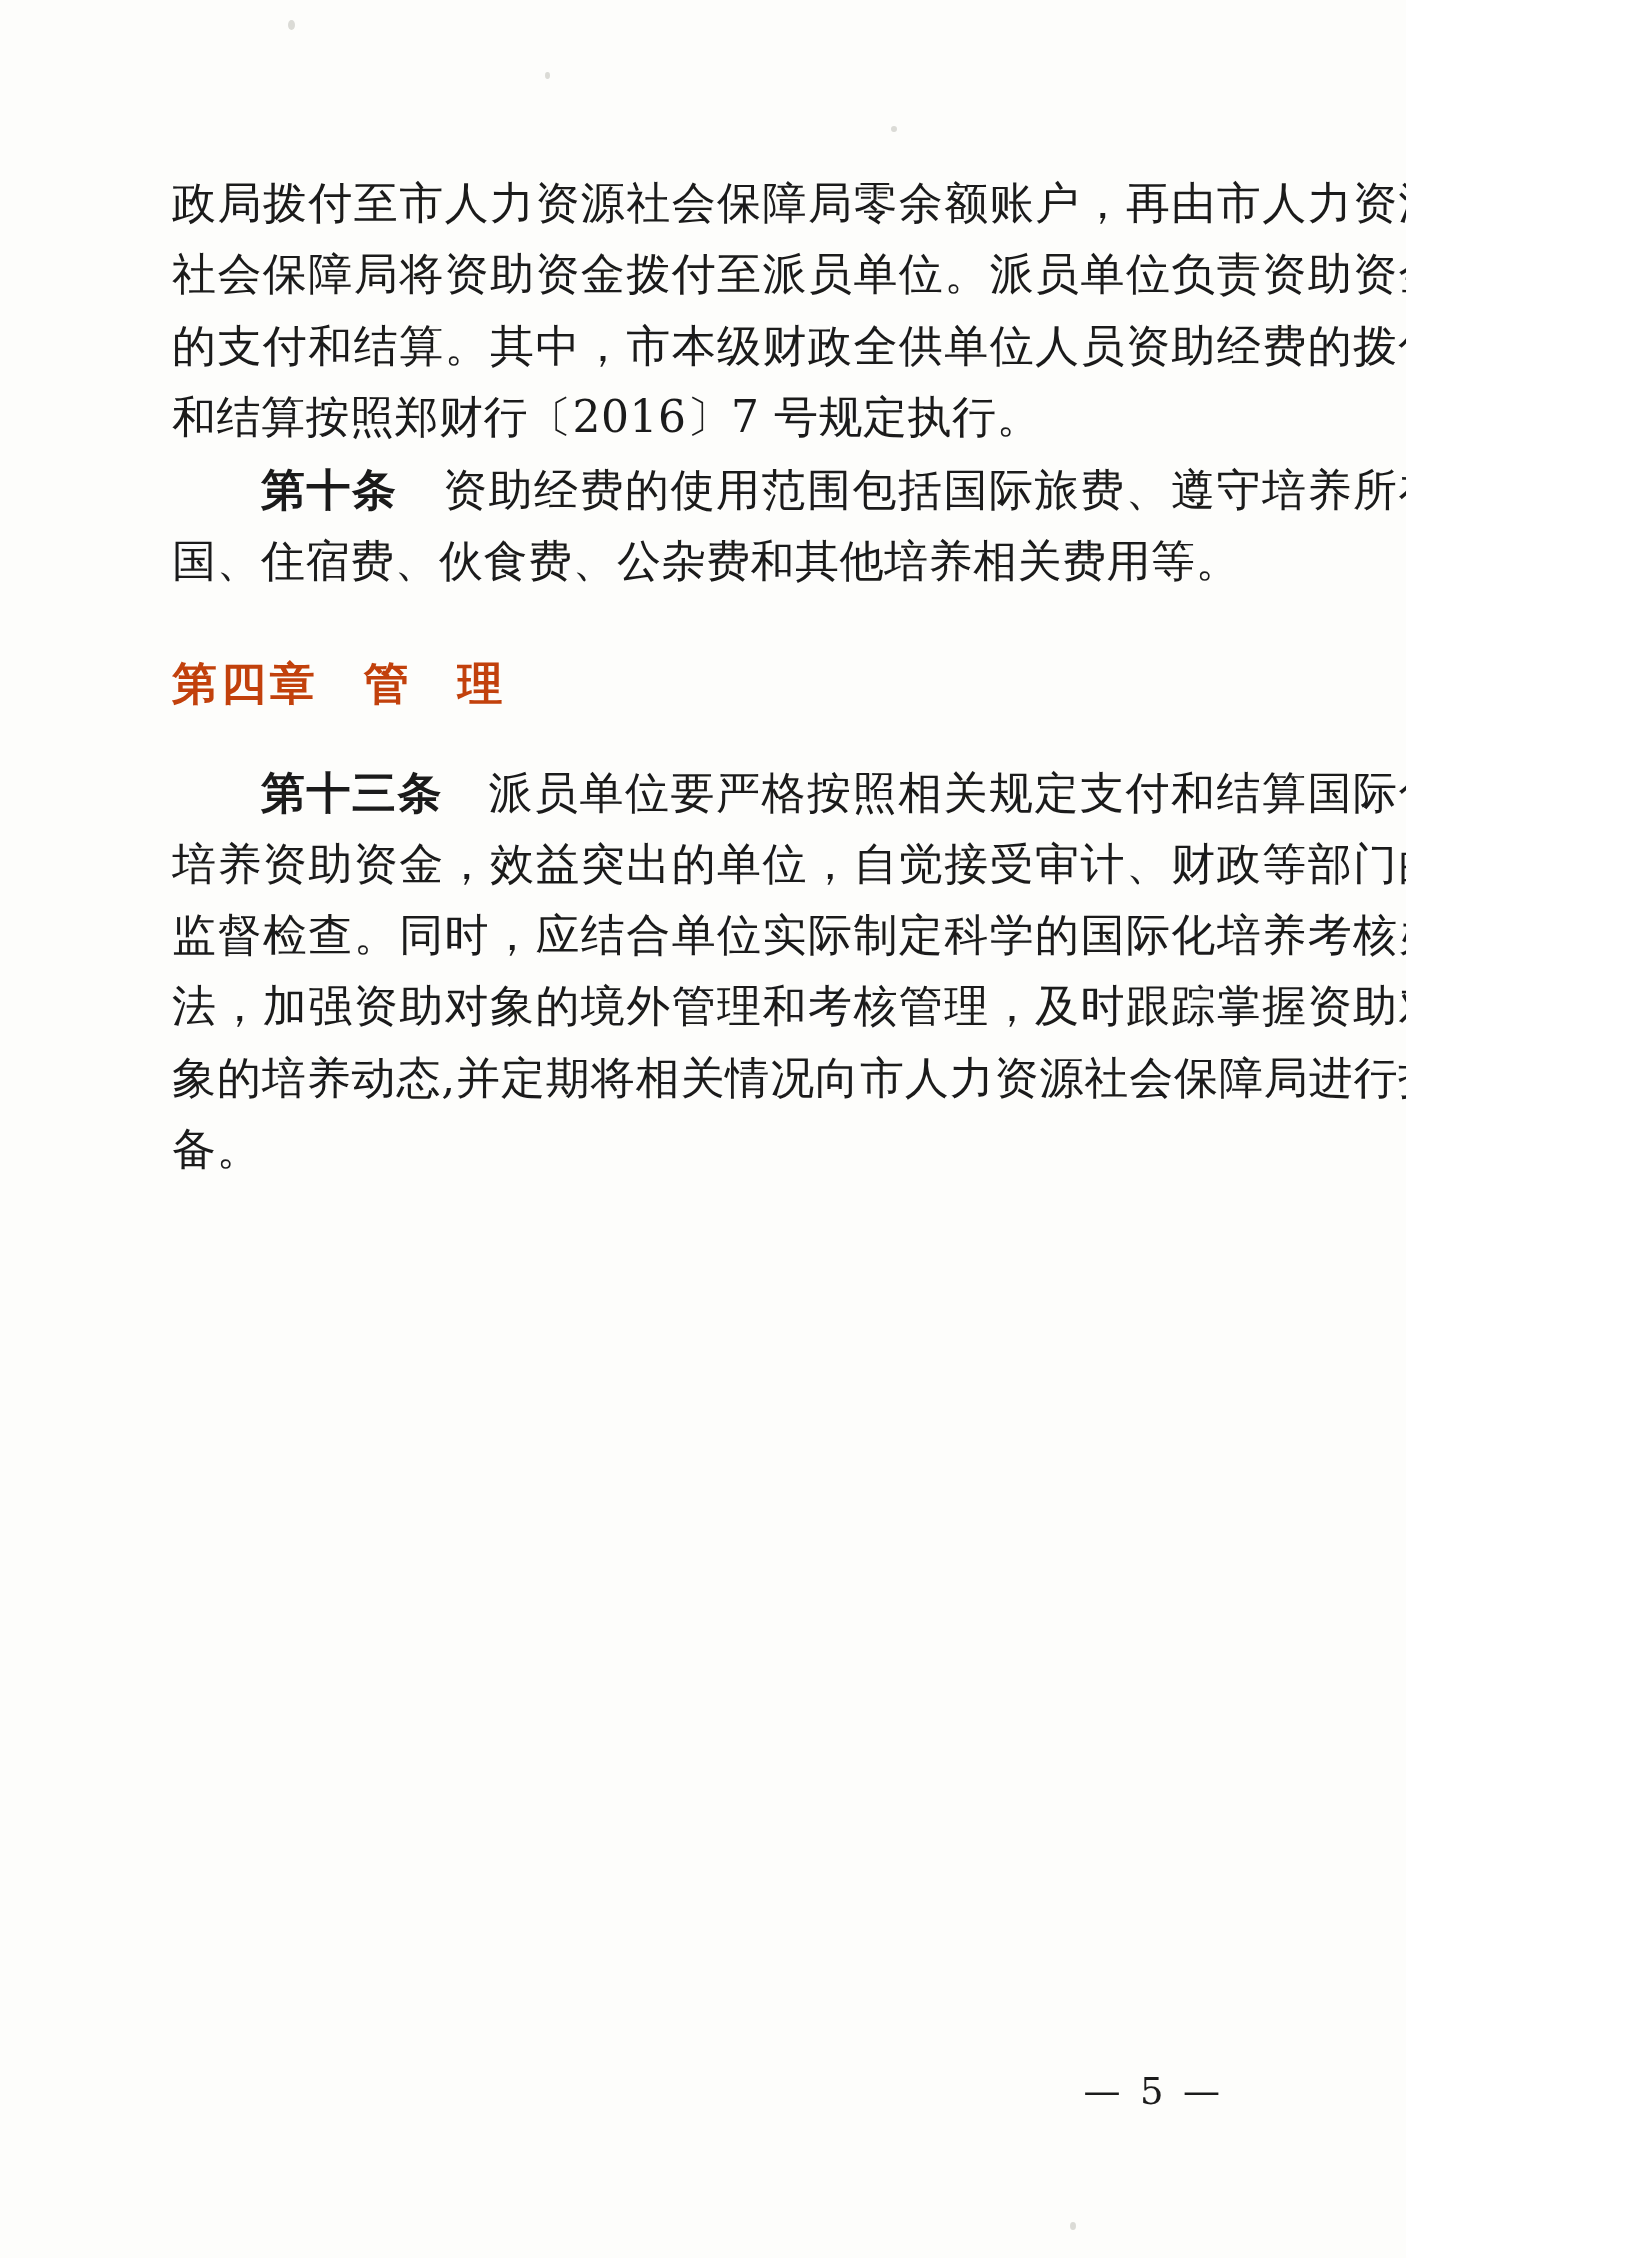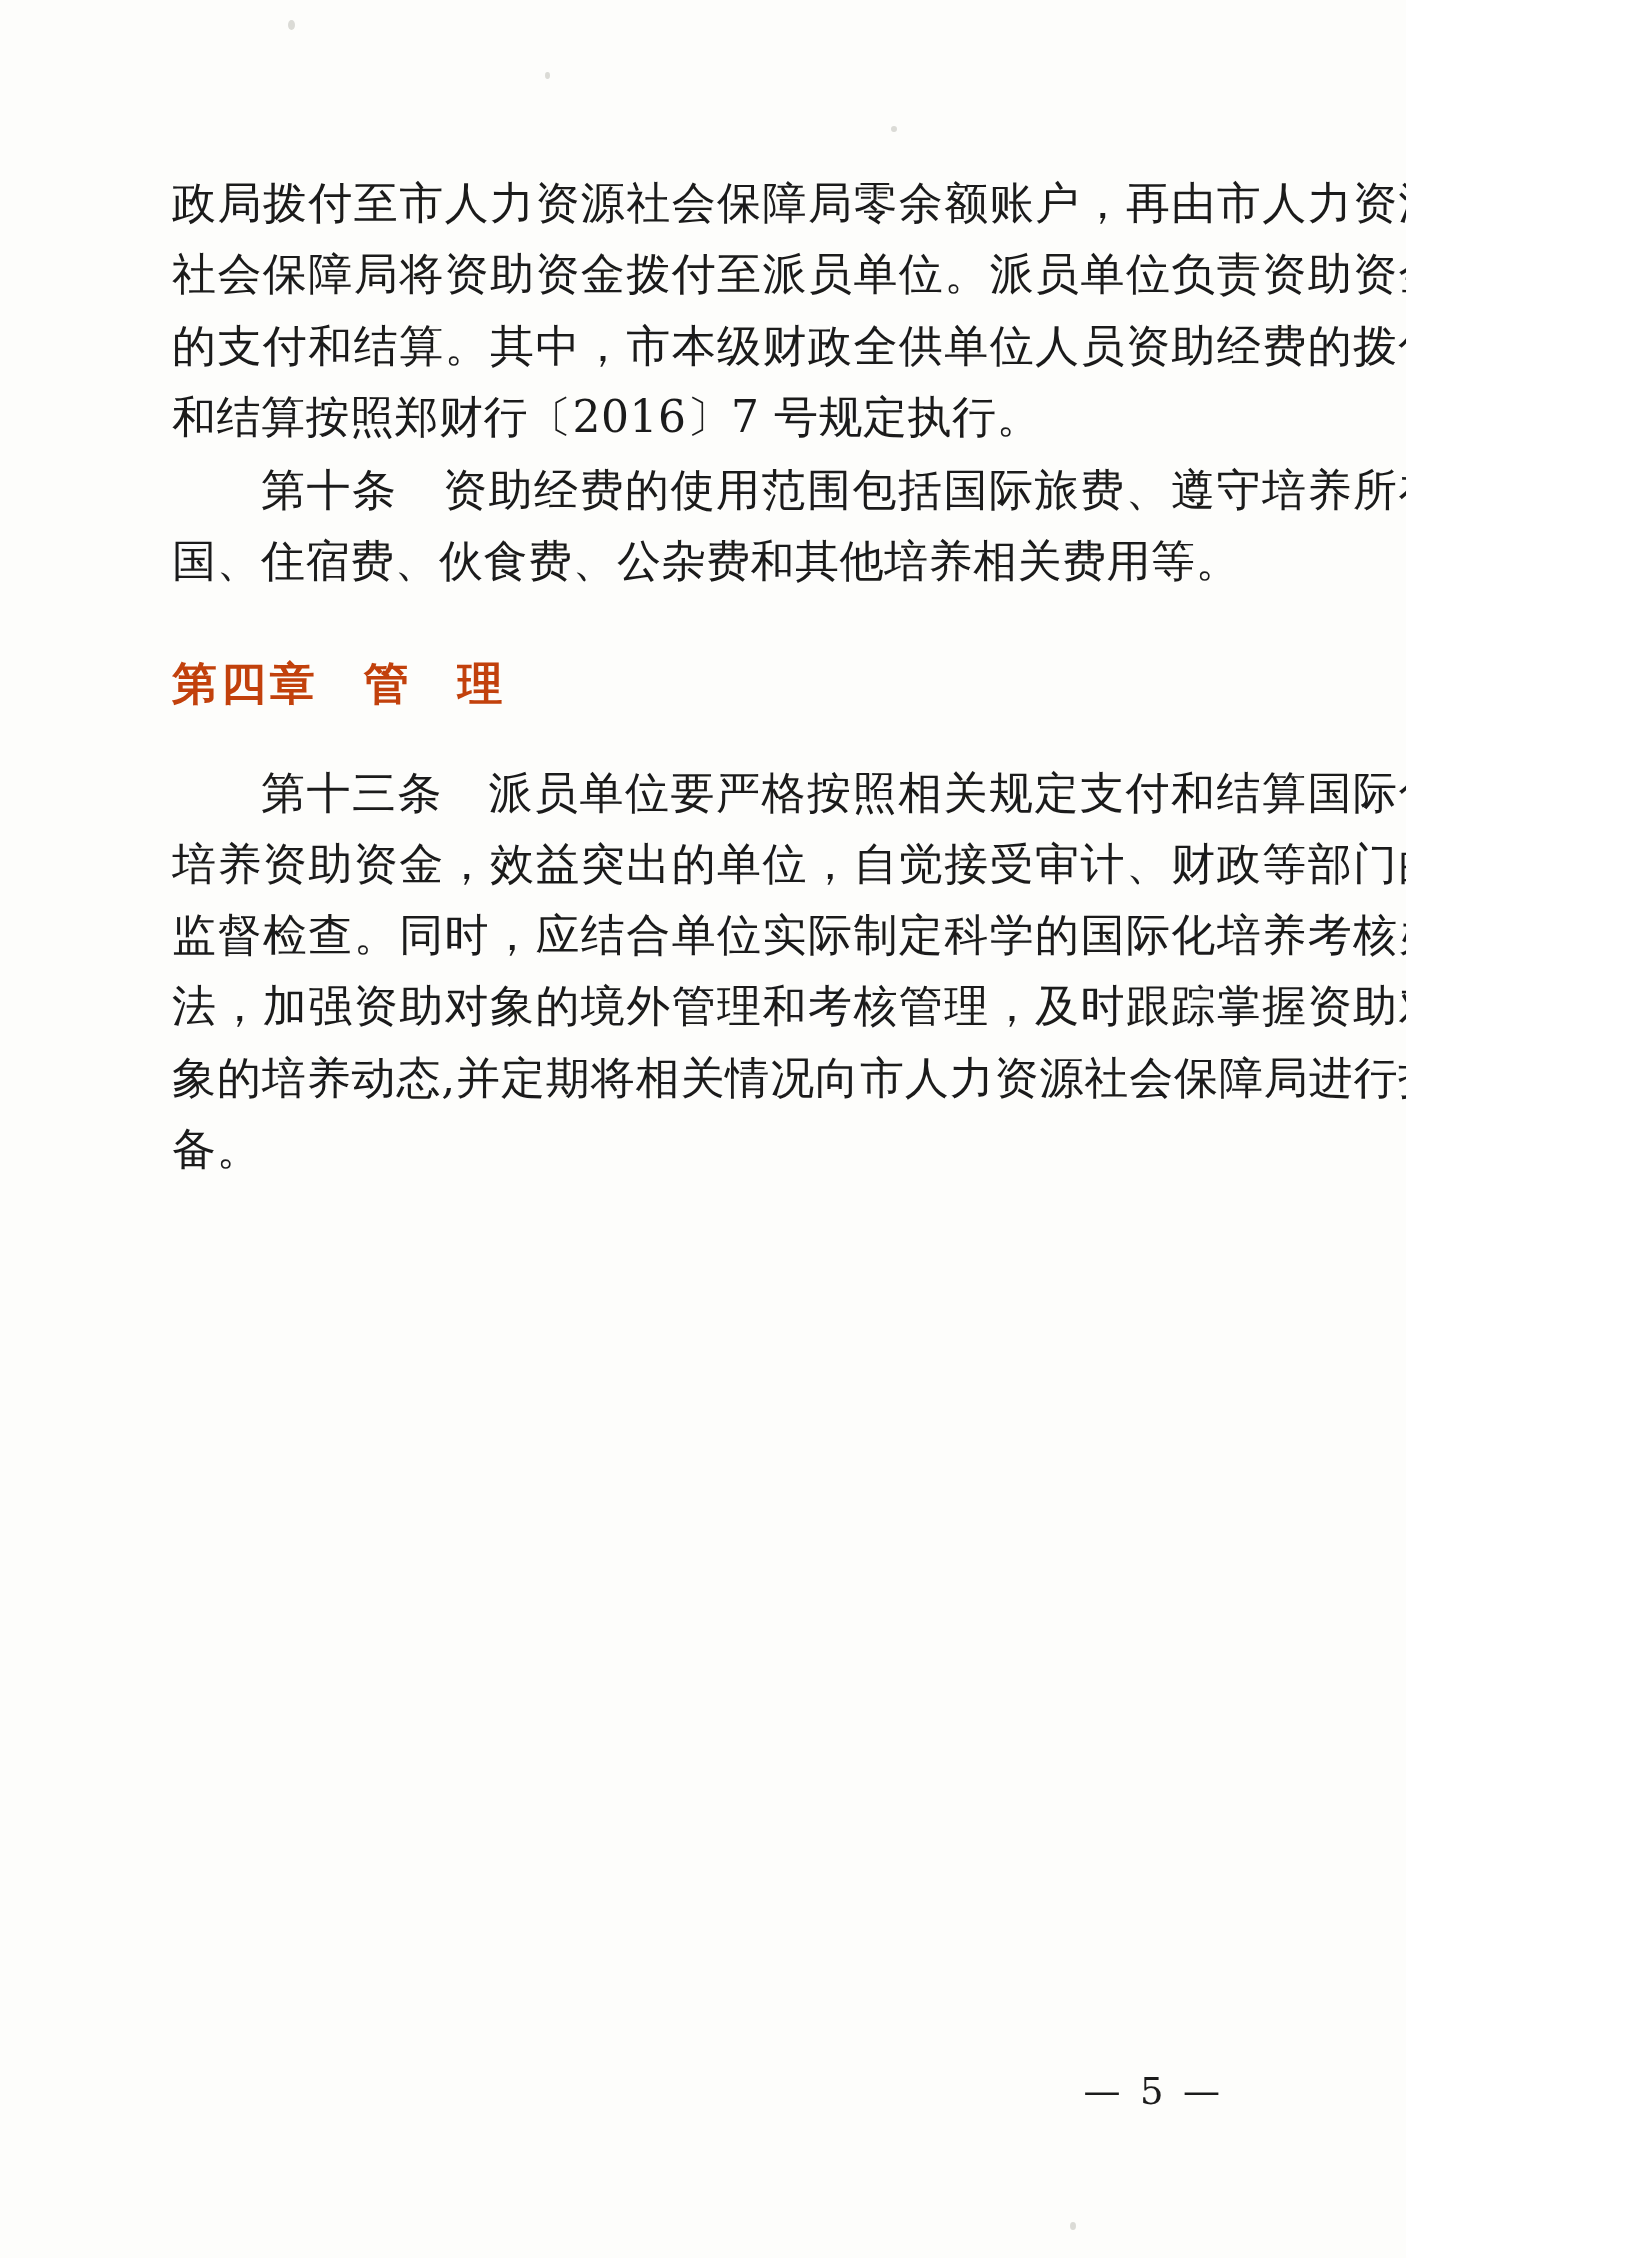--- a/index.html
+++ b/index.html
@@ -30,21 +30,21 @@
     letter-spacing: 0.5px;
     text-align: justify;
     text-justify: inter-ideograph;
     margin: 0 0 2px 0;
     font-family: "DejaVu Serif", "Liberation Serif", serif;
   }
   .para.indent {
     text-indent: 89px;
   }
   .lead {
-    font-weight: normal;
+    font-weight: bold;
   }
   .chapter-title {
     margin: 57px 0 43px 0;
     font-size: 45px;
     font-weight: bold;
     text-align: left;
     letter-spacing: 3.9px;
     color: #c2410c;
     font-family: "DejaVu Serif", "Liberation Serif", serif;
   }

